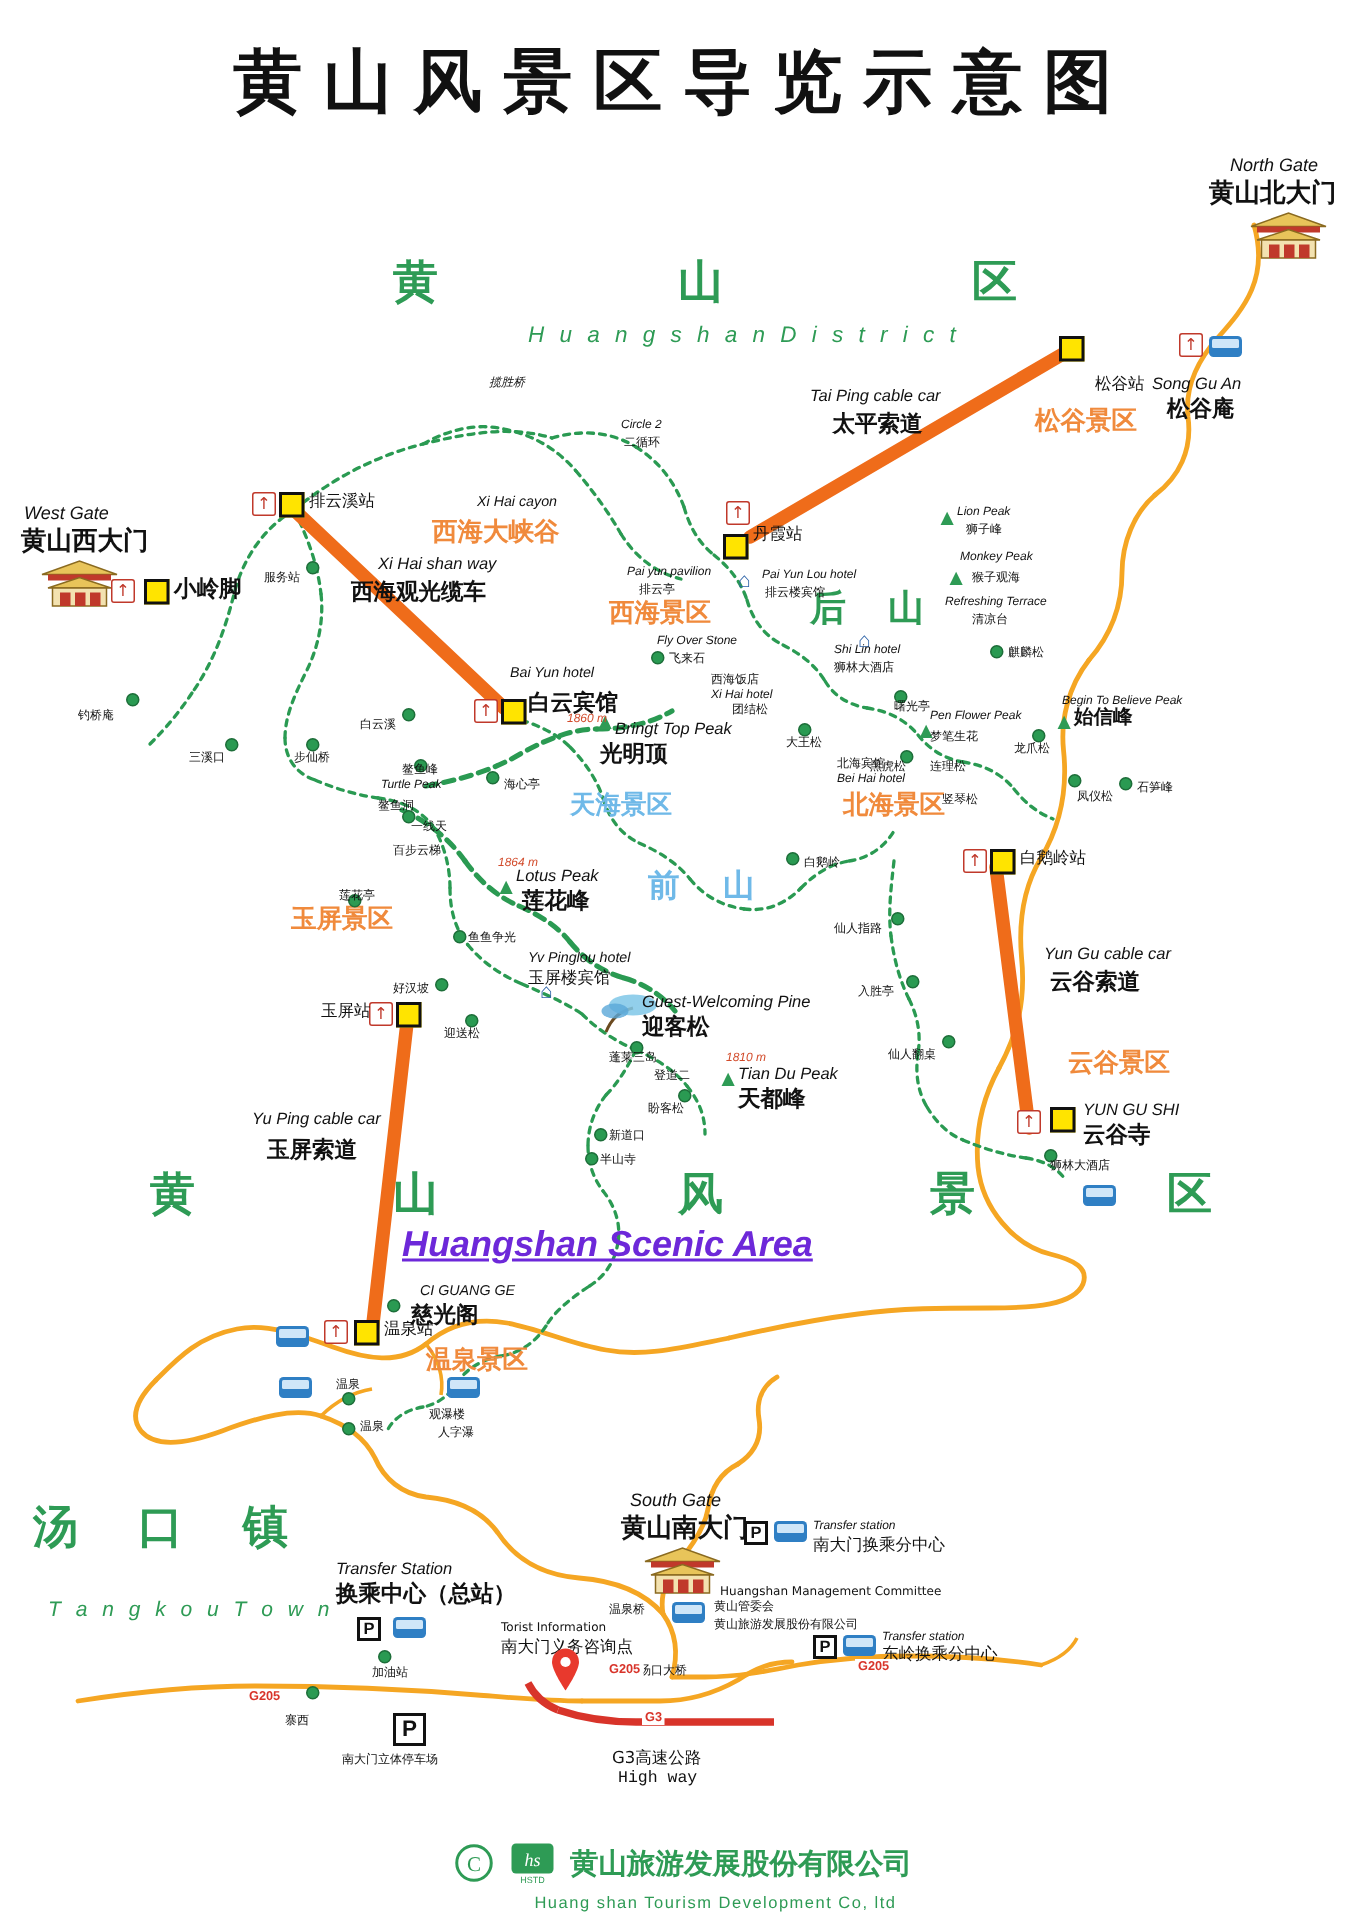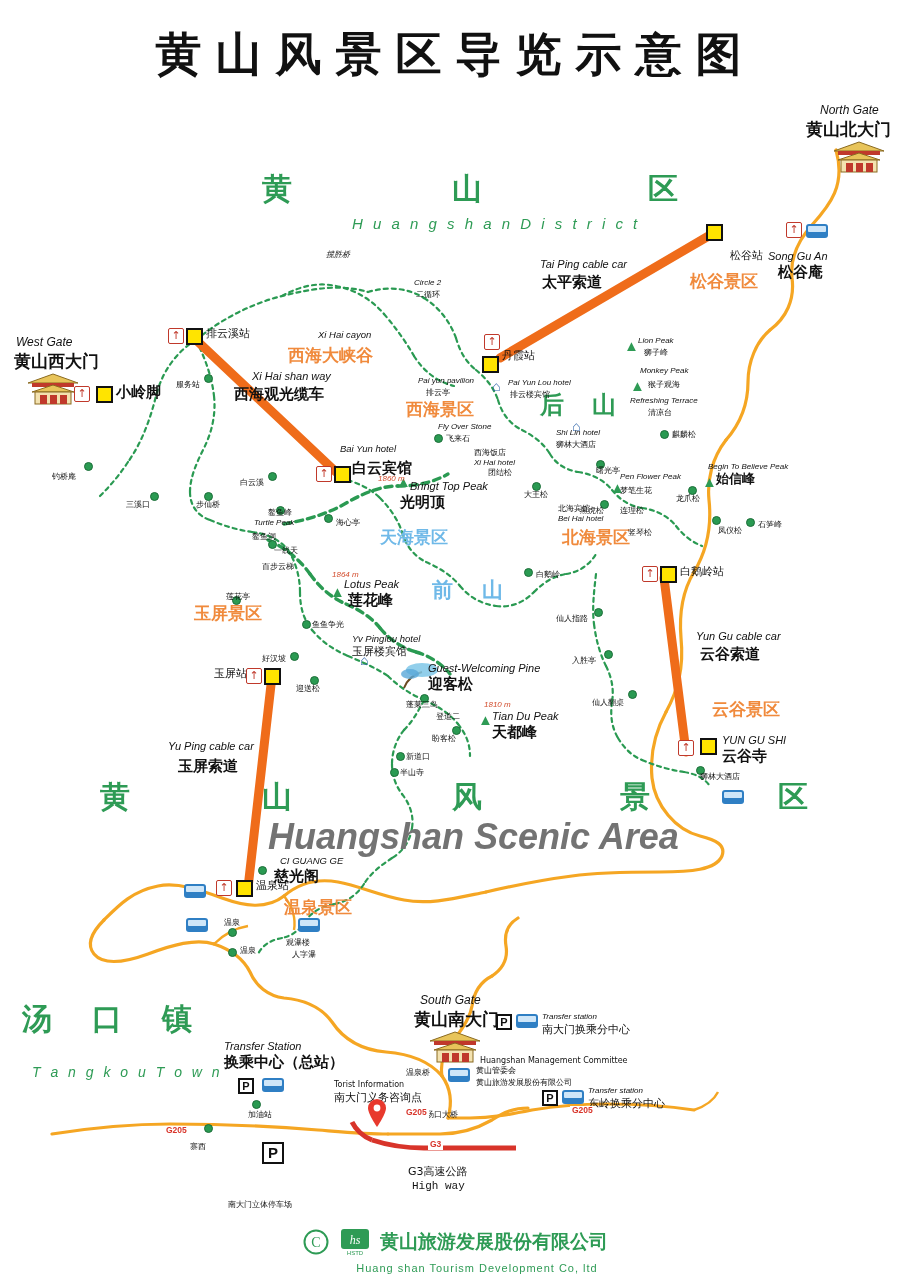--- a/index.html
+++ b/index.html
@@ -29,22 +29,23 @@
   .gate-cn{color:#111;font-size:17px;font-weight:bold;font-family:"DejaVu Sans", sans-serif;}
   .poi-en{color:#111;font-size:9.5px;font-style:italic;}
   .poi-cn{color:#111;font-size:11px;font-family:"DejaVu Sans", sans-serif;}
   .poi-cn-b{color:#111;font-size:15px;font-weight:bold;font-family:"DejaVu Sans", sans-serif;}
   .poi-en-b{color:#111;font-size:11px;font-style:italic;}
   .tiny{color:#111;font-size:8px;font-family:"DejaVu Sans", sans-serif;}
   .tiny-i{color:#111;font-size:8px;font-style:italic;}
   .alt{color:#d24b2b;font-size:8px;font-style:italic;}
   .rd{color:#d8342a;font-size:8.5px;font-weight:bold;}
   .big-en{
-    color:#737373;font-size:36px;font-style:italic;font-weight:bold;
+    color:#6d28d9;font-size:24px;font-style:italic;font-weight:bold;
     font-family:"Liberation Sans", sans-serif;
+    text-decoration:underline;
   }
   .footer{
     position:absolute;left:0;top:1228px;width:911px;text-align:center;
   }
   .footer .f1{color:#2e9b55;font-size:19px;font-weight:bold;font-family:"DejaVu Sans", sans-serif;}
   .footer .f2{color:#2e9b55;font-size:11px;letter-spacing:1px;padding-left:43px;}
   .sqmark{position:absolute;width:17px;height:17px;background:#ffe400;border:2px solid #111;box-sizing:border-box;}
   .cab{position:absolute;width:16px;height:16px;background:#fff;border:1.5px solid #c0392b;border-radius:2px;box-sizing:border-box;
        color:#c0392b;font-size:11px;text-align:center;line-height:14px;font-family:"DejaVu Sans", sans-serif;}
   .pk{position:absolute;color:#2e9b55;font-size:15px;line-height:1;}
@@ -233,21 +234,21 @@
   <path d="M2,11 L27,2 L52,11 Z" fill="#e8c45a" stroke="#8a6a20" stroke-width="1"></path>
   <rect x="6" y="11" width="42" height="4" fill="#c0392b"></rect>
   <path d="M6,20 L27,13 L48,20 Z" fill="#e8c45a" stroke="#8a6a20" stroke-width="1"></path>
   <rect x="9" y="20" width="36" height="12" fill="#f3e2b0" stroke="#8a6a20" stroke-width="1"></rect>
   <rect x="14" y="23" width="7" height="9" fill="#c0392b"></rect>
   <rect x="24" y="23" width="7" height="9" fill="#c0392b"></rect>
   <rect x="34" y="23" width="7" height="9" fill="#c0392b"></rect>
 </svg>
 
 <div class="lbl poi-en-b" style="left:540px;top:258px;">Tai Ping cable car</div>
-<div class="lbl poi-cn-b" style="left:542px;top:274px;text-align:right;">太平索道</div>
+<div class="lbl poi-cn-b" style="left:555px;top:274px;text-align:right;">太平索道</div>
 
 <div class="lbl poi-en-b" style="left:252px;top:370px;">Xi Hai shan way</div>
 <div class="lbl poi-cn-b" style="left:234px;top:386px;">西海观光缆车</div>
 
 <div class="lbl poi-en-b" style="left:696px;top:630px;">Yun Gu cable car</div>
 <div class="lbl poi-cn-b" style="left:700px;top:646px;">云谷索道</div>
 
 <div class="lbl poi-en-b" style="left:168px;top:740px;">Yu Ping cable car</div>
 <div class="lbl poi-cn-b" style="left:178px;top:758px;">玉屏索道</div>
 
@@ -484,21 +485,21 @@
 <div class="lbl tiny" style="left:406px;top:1068px;">温泉桥</div>
 
 <div class="pbox" style="left:542px;top:1090px;">P</div>
 <div class="bus" style="left:562px;top:1090px;"></div>
 <div class="lbl tiny-i" style="left:588px;top:1086px;">Transfer station</div>
 <div class="lbl poi-cn" style="left:588px;top:1098px;font-family:Liberation Mono, monospace;">东岭换乘分中心</div>
 
 <div class="dot" style="left:252px;top:1100px;"></div>
 <div class="lbl tiny" style="left:248px;top:1110px;">加油站</div>
 <div class="pbox" style="left:262px;top:1142px;width:22px;height:22px;font-size:15px;line-height:18px;">P</div>
-<div class="lbl tiny" style="left:228px;top:1168px;margin-top:32px;">南大门立体停车场</div>
+<div class="lbl tiny" style="left:228px;top:1168px;">南大门立体停车场</div>
 
 <div class="dot" style="left:204px;top:1124px;"></div>
 <div class="lbl tiny" style="left:190px;top:1142px;">寨西</div>
 
 <div class="lbl tiny" style="left:426px;top:1110px;font-family:Liberation Mono, monospace;">汤口大桥</div>
 
 <div class="lbl tiny" style="left:408px;top:1166px;font-size:11px;">G3高速公路</div>
 <div class="lbl poi-en" style="left:412px;top:1180px;font-size:11px;font-style:normal;font-family:'Liberation Mono',monospace;">High way</div>
 
 <div class="lbl rd" style="left:164px;top:1126px;background:#fff;padding:0 2px;">G205</div>

